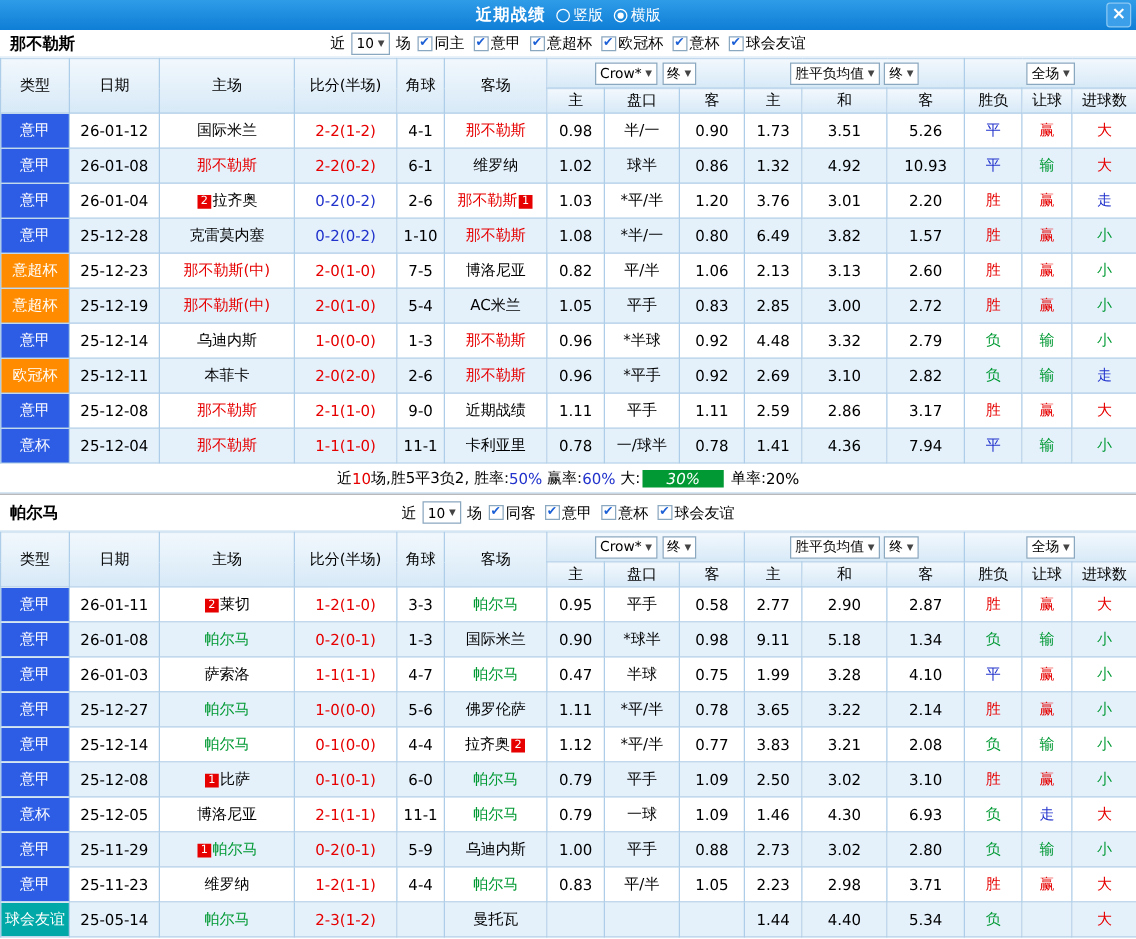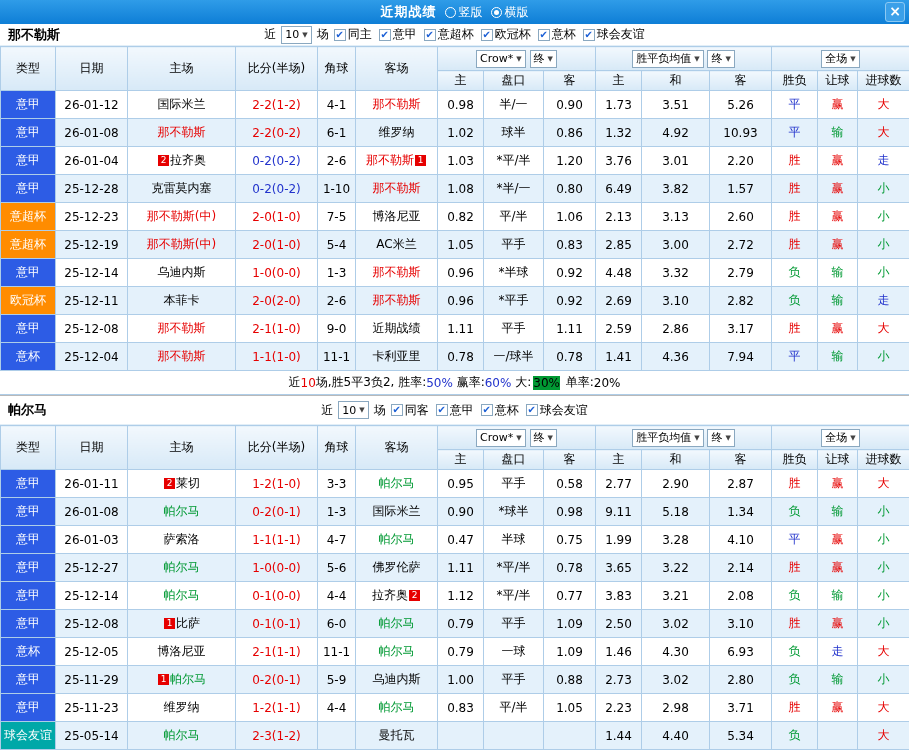--- a/index.html
+++ b/index.html
@@ -72,21 +72,21 @@
     display:inline-block; background:#e60000; color:#fff;
     width:11px; height:11px; line-height:11px; font-size:9px;
     margin:0 1px; vertical-align:1px; text-align:center;
   }
   
   .summary-bar {
     height:24px; display:flex; align-items:center; justify-content:center;
     background:#fff; font-size:12px; border-bottom:1px solid #aecde8;
   }
   .summary-bar span { white-space:pre; }
-  .summary-bar .hl-green { background:#009933; color:#000000; padding:0 0; margin:0 2px; }
+  .summary-bar .hl-green { background:#009933; color:#ffffff; padding:0 19px; margin:0 2px;font-style:italic; }
 </style>
 </head>
 <body>
 
 <div class="topbar">
   <span class="topbar-title">近期战绩</span>
   <span class="radio-item">
     <span class="radio"></span>
     <span>竖版</span>
   </span>

